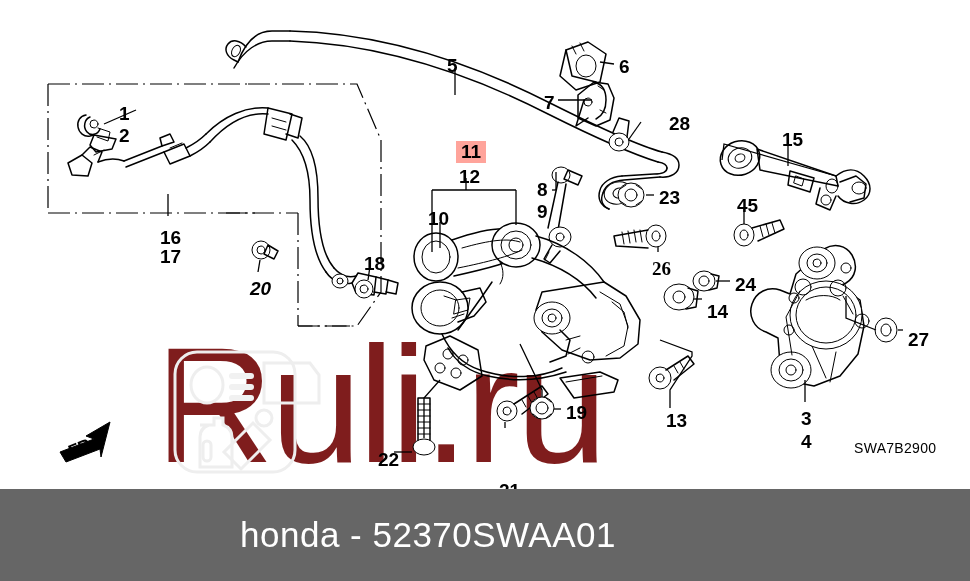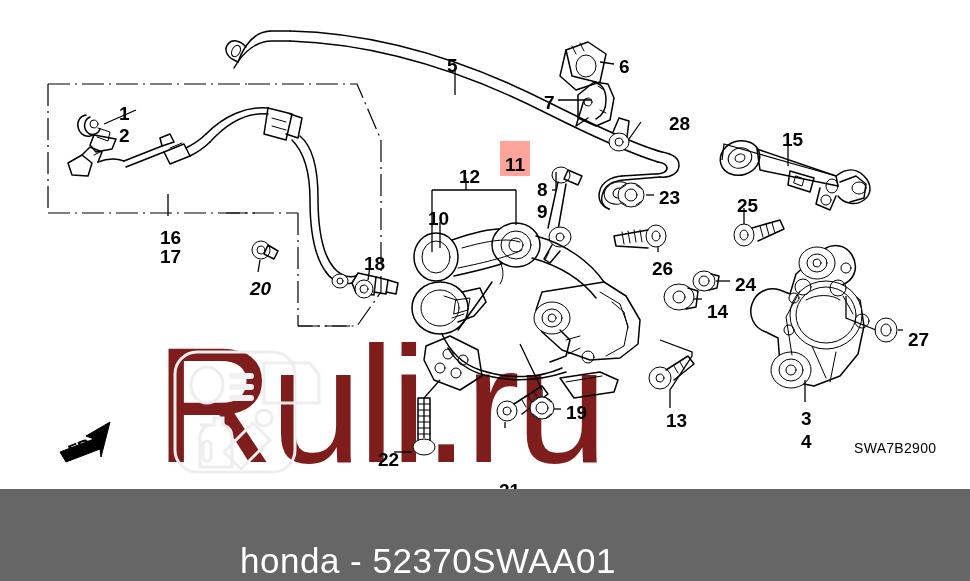--- a/index.html
+++ b/index.html
@@ -13,31 +13,31 @@
 
   
   .wm-text{position:absolute;left:155px;top:330px;width:810px;
            font-family:"Liberation Sans",sans-serif;font-size:165px;font-weight:400;
            color:#7f1d1d;letter-spacing:-4px;line-height:150px;white-space:nowrap;
            user-select:none;}
 
   
   .cal{position:absolute;font-family:"Liberation Sans",sans-serif;
        font-size:19px;font-weight:700;color:#000;white-space:nowrap;line-height:19px;}
-  .cal.hl{background:#ffa49b;padding:14px 5px 2px 5px;margin-left:44px;}
+  .cal.hl{background:#ffa49b;padding:1px 5px 2px 5px;}
 
   
   .fr-label{position:absolute;font-family:"Liberation Sans",sans-serif;
             font-size:17px;font-weight:700;color:#000;
             transform:rotate(-22deg);transform-origin:left bottom;}
 
   
   #footer{position:absolute;left:0;top:489px;width:970px;height:92px;background:#666666;}
   #footer .ftxt{position:absolute;left:0;top:0;width:910px;height:92px;
-                display:flex;align-items:flex-end;justify-content:center;
+                display:flex;align-items:center;justify-content:center;
                 color:#ffffff;font-size:35px;font-weight:400;letter-spacing:.5px;
                 font-family:"Liberation Sans",sans-serif;}
   #footer .fpart{margin-right:54px;}
   .code{position:absolute;font-family:"Liberation Sans",sans-serif;
         font-size:14px;color:#000;letter-spacing:.3px;}
 </style>
 </head>
 <body>
 
 <div id="root">
@@ -383,26 +383,26 @@
         <div class="cal" style="left: 447px; top: 56px;">5</div>
         <div class="cal" style="left: 619px; top: 57px;">6</div>
         <div class="cal" style="left: 544px; top: 93px;">7</div>
         <div class="cal" style="left: 645px; top: 114px; margin-left: 24px;">28</div>
         <div class="cal" style="left: 782px; top: 130px;">15</div>
         <div class="cal hl" style="left: 456px; top: 141px; background: rgb(255, 164, 155);">11</div>
         <div class="cal" style="left: 459px; top: 167px;">12</div>
         <div class="cal" style="left: 537px; top: 180px;">8</div>
         <div class="cal" style="left: 537px; top: 202px;">9</div>
         <div class="cal" style="left: 659px; top: 188px;">23</div>
-        <div class="cal" style="left: 737px; top: 196px;">25</div>
+        <div class="cal" style="left: 737px; top: 196px;">45</div>
         <div class="cal" style="left: 428px; top: 209px;">10</div>
         <div class="cal" style="left: 160px; top: 228px;">16</div>
         <div class="cal" style="left: 160px; top: 247px;">17</div>
         <div class="cal" style="left: 364px; top: 254px;">18</div>
-        <div class="cal" style="left: 652px; top: 259px;">26</div>
+        <div class="cal" style="left: 652px; top: 259px; font-family: Liberation Serif, serif;">26</div>
         <div class="cal" style="left: 250px; top: 279px; font-style: italic;">20</div>
         <div class="cal" style="left: 735px; top: 275px;">24</div>
         <div class="cal" style="left: 707px; top: 302px;">14</div>
         <div class="cal" style="left: 908px; top: 330px;">27</div>
         <div class="cal" style="left: 566px; top: 403px;">19</div>
         <div class="cal" style="left: 666px; top: 411px;">13</div>
         <div class="cal" style="left: 801px; top: 409px;">3</div>
         <div class="cal" style="left: 499px; top: 435px; margin-top: 46px;">21</div>
         <div class="cal" style="left: 801px; top: 432px;">4</div>
         <div class="cal" style="left: 378px; top: 450px;">22</div>

